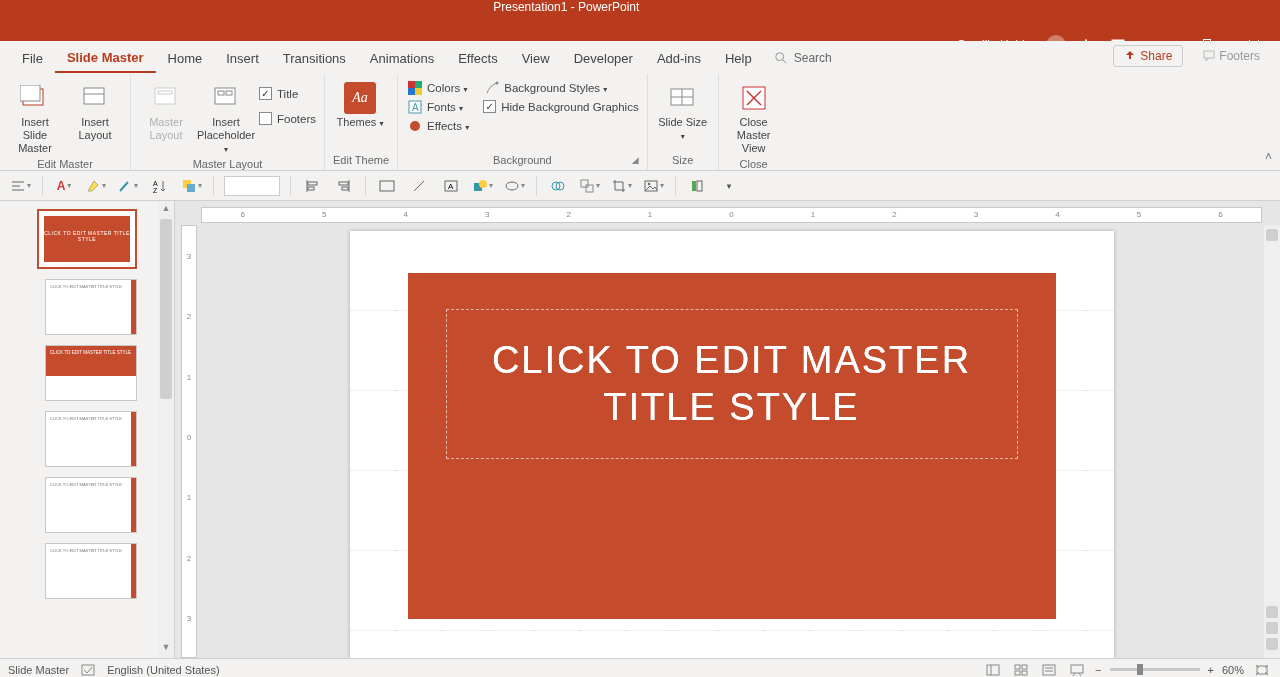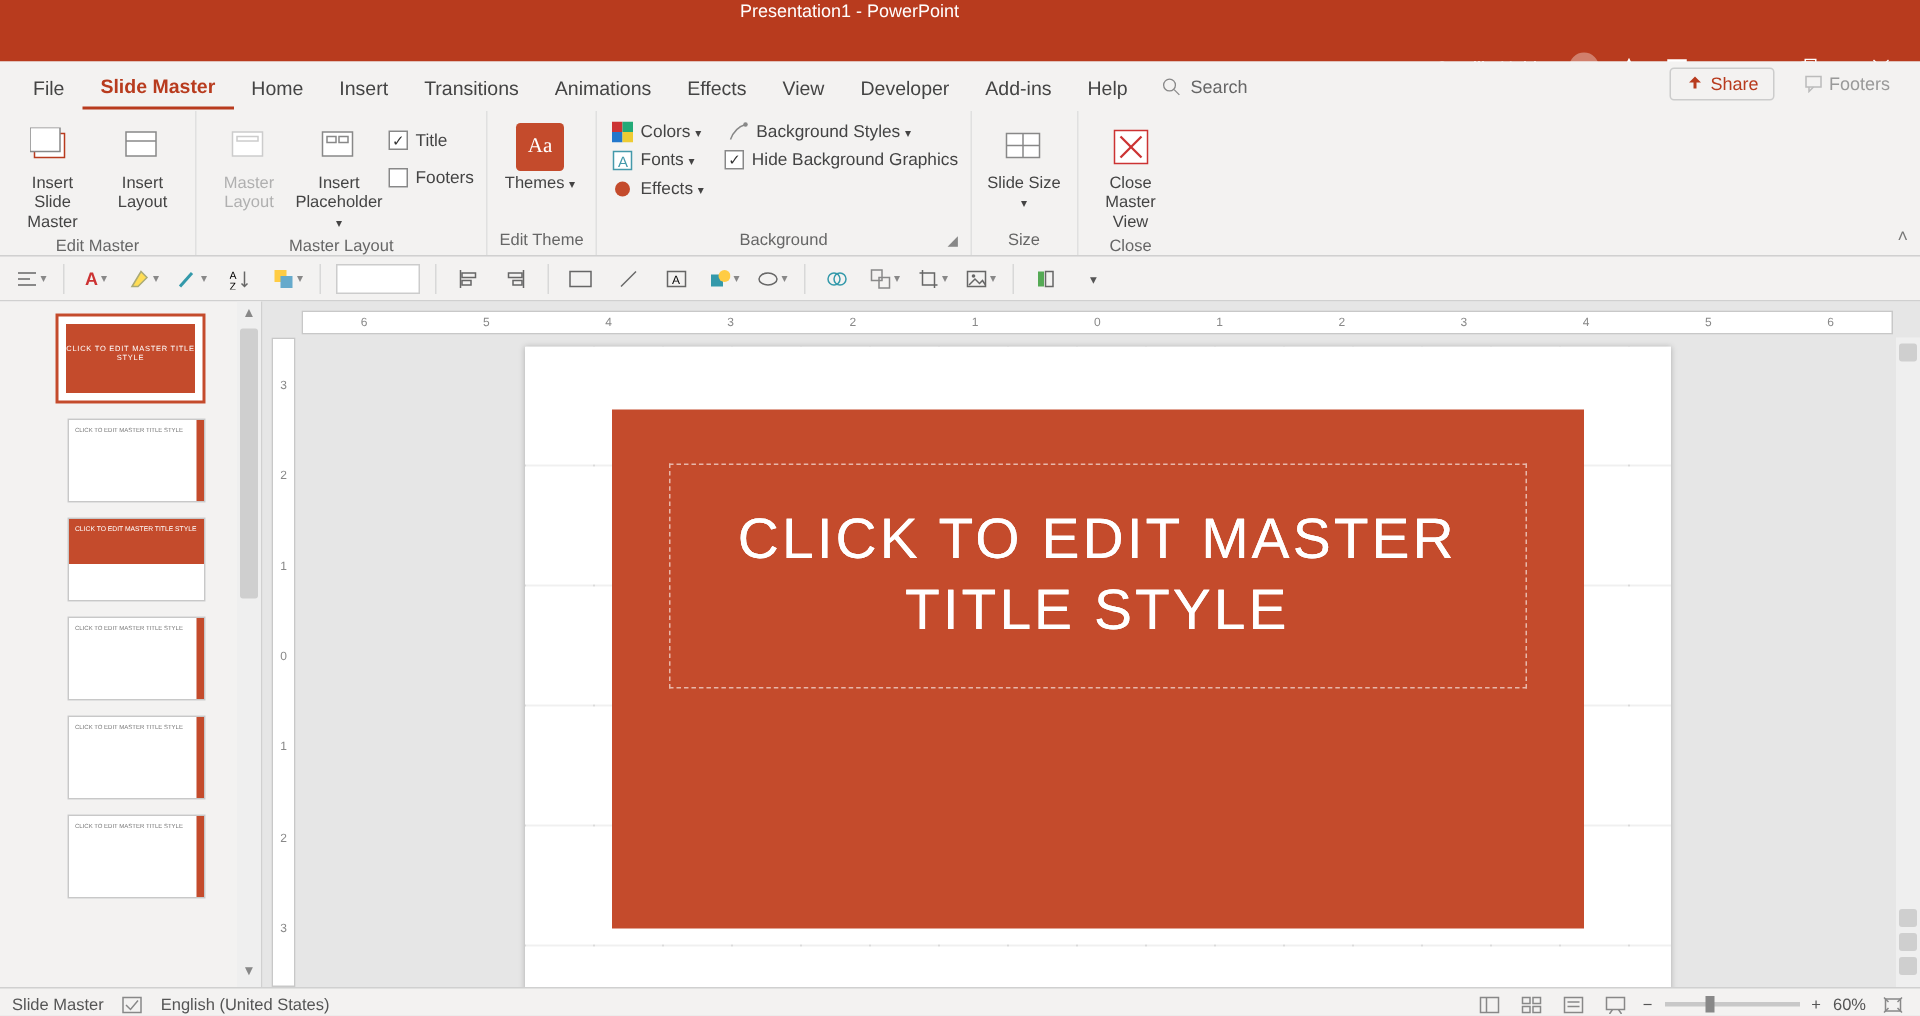--- a/index.html
+++ b/index.html
@@ -237,21 +237,21 @@
         </div>
       </div>
     </div>
     <div class="label">Master Layout</div>
   </div>
 
   <div class="group">
     <div class="controls">
       <div class="big-btn">
         <div class="ico" style="background:#c44b2c; border-radius:3px;">
-            <span style="color:#fff; font-size:14px; font-family:Georgia,serif;">Aa</span>
+            <span style="color:#fff; font-size:14px; font-family:Georgia,serif;font-style:italic;">Aa</span>
           </div>
         <span><span>Themes</span> <span style="font-size:8px;">▾</span></span>
       </div>
     </div>
     <div class="label">Edit Theme</div>
   </div>
 
   <div class="group" style="min-width:240px;">
     <div class="controls">
       <div class="vlist">

